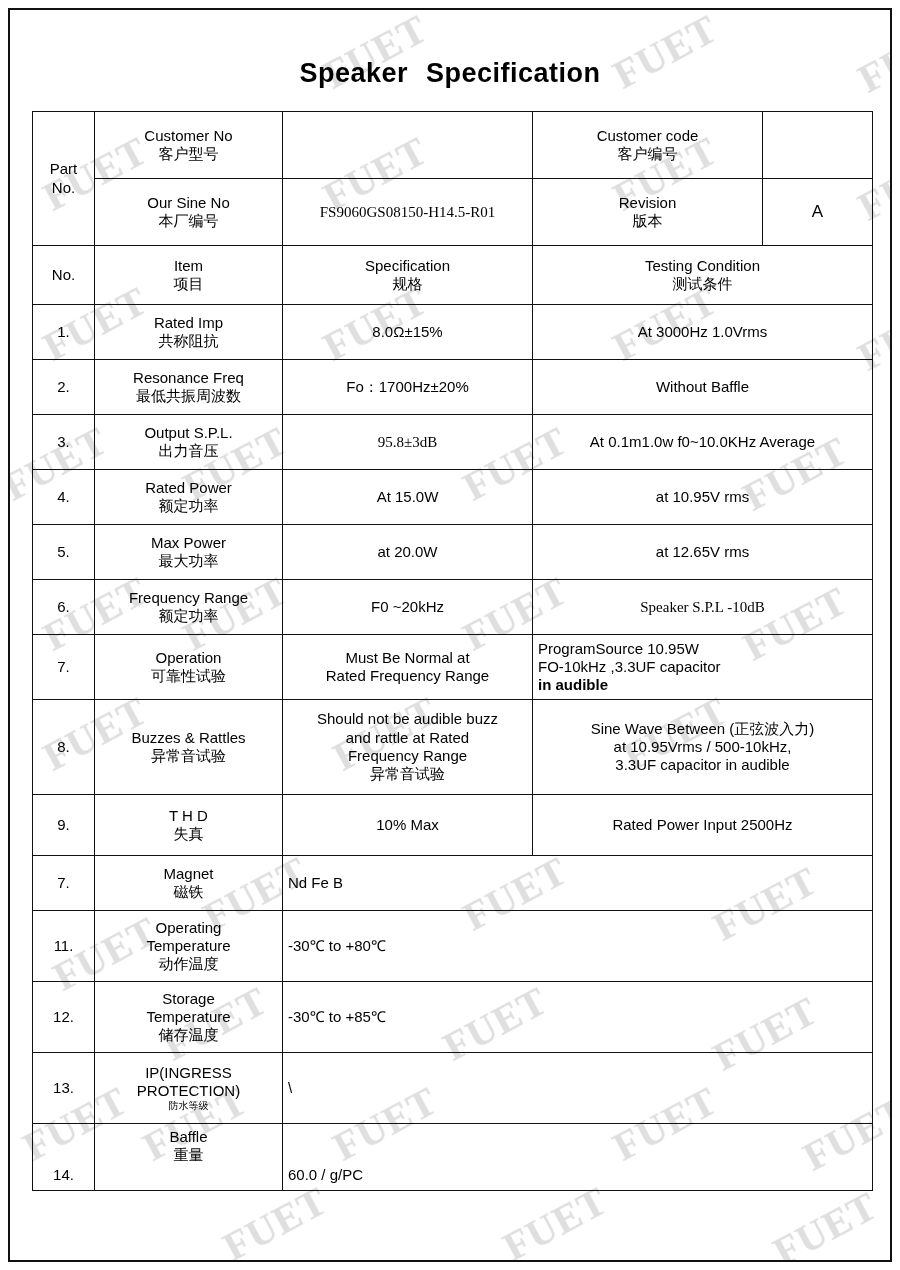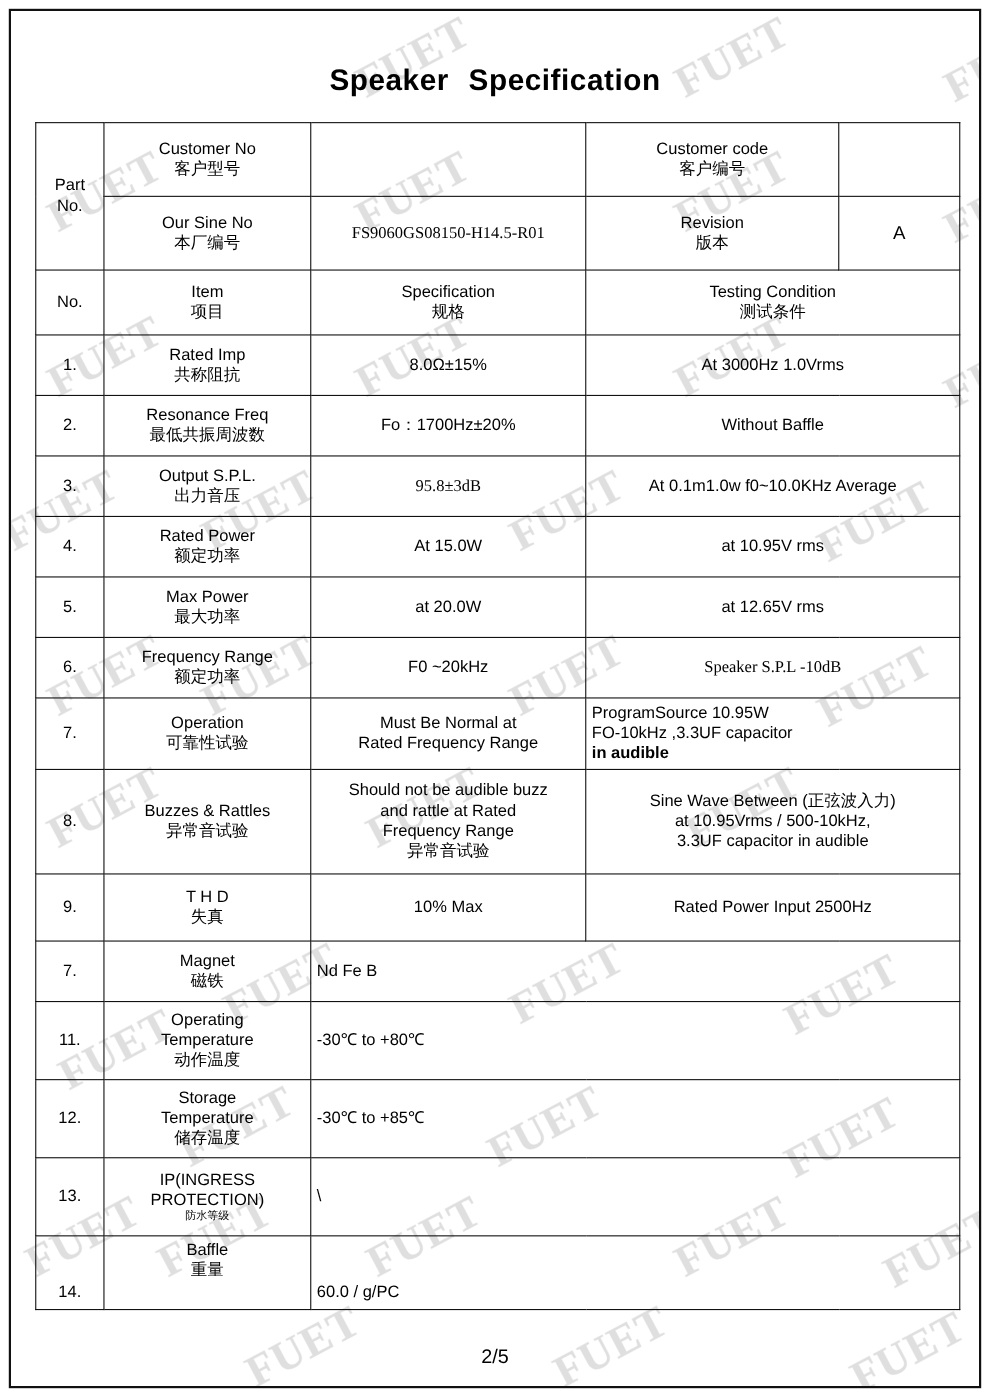--- a/index.html
+++ b/index.html
@@ -373,15 +373,14 @@
           <span class="cn">Baffle</span>
           <span class="cn">重量</span>
         </td>
         <td class="c-left pad-left" colspan="3" style="vertical-align:bottom; padding-bottom:6px">60.0 / g/PC</td>
       </tr>
 
     </tbody>
       </table>
   </div>
 
-  <div class="footer">2/5</div>
 
 </div>
 
 </body></html>

